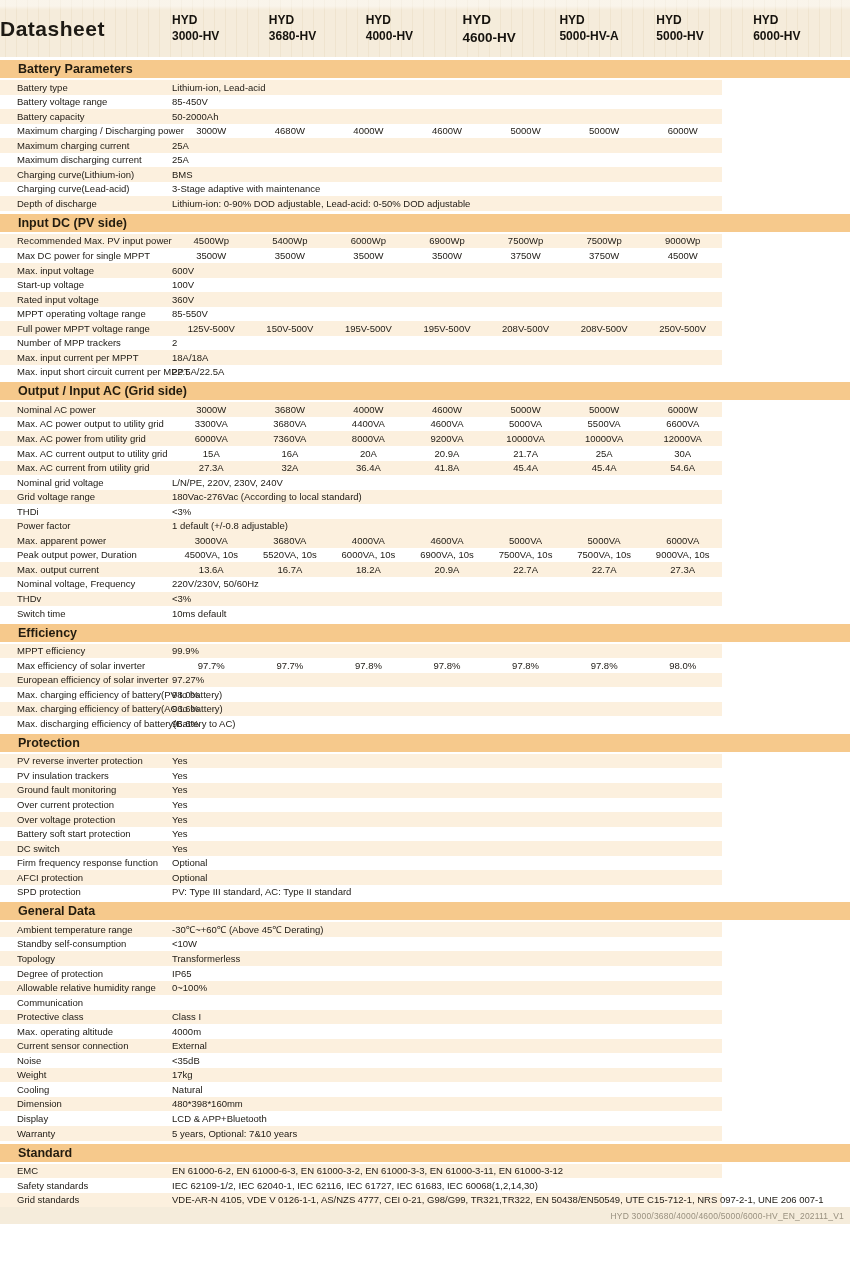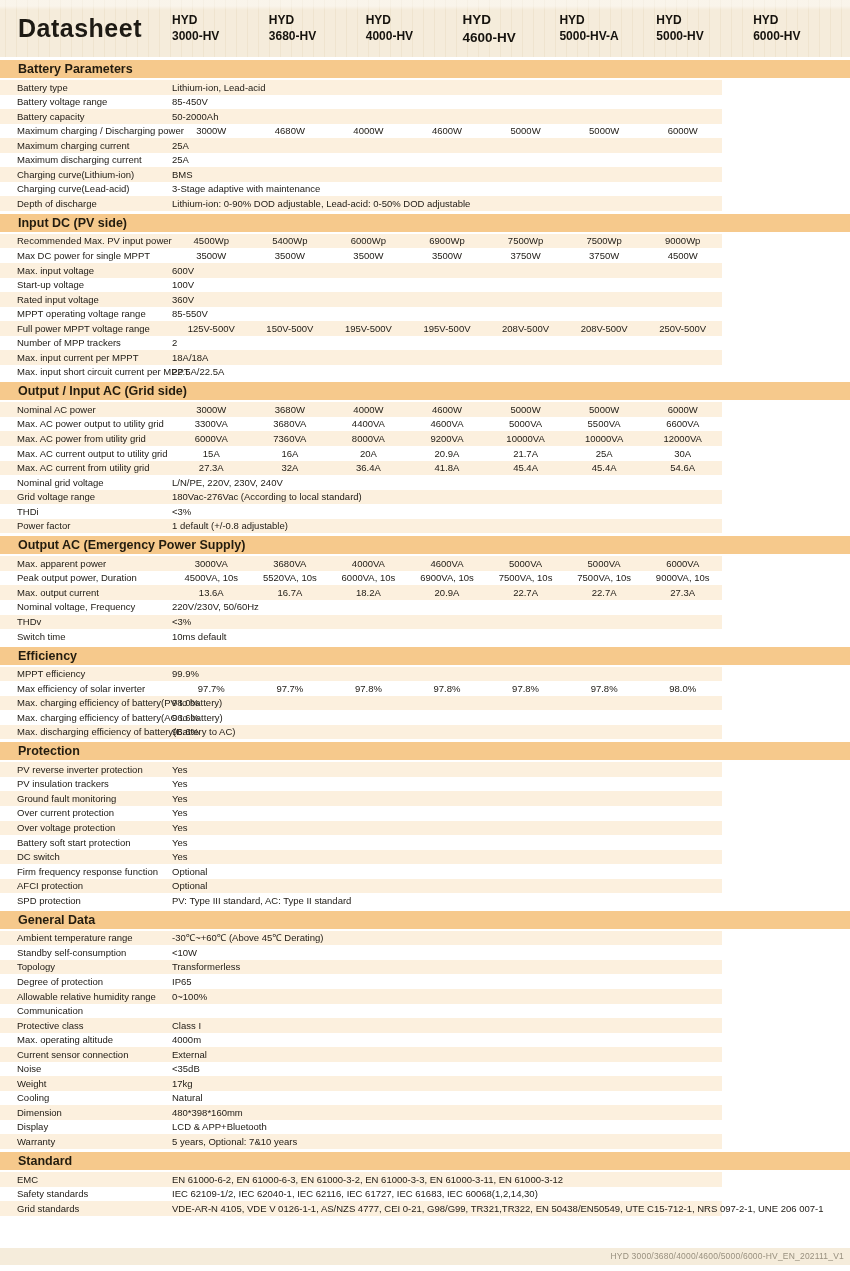--- a/index.html
+++ b/index.html
@@ -21,22 +21,22 @@
   .topbar{
     height:57px;
     background:
       linear-gradient(180deg, rgba(255,255,255,.45) 0 6px, rgba(255,255,255,0) 10px),
       repeating-linear-gradient(90deg, var(--cream) 0 5px, var(--grain) 5px 6px, var(--cream) 6px 11px);
     display:grid;
     grid-template-columns:172px repeat(7,1fr);
     align-items:center;
   }
   .topbar h1{
-    font-size:25px;font-weight:700;letter-spacing:.5px;
-    padding-left:18px;color:#1d1a14;white-space:nowrap;
+    font-size:21px;font-weight:700;letter-spacing:.5px;
+    color:#1d1a14;white-space:nowrap;
   }
   .hcol{font-weight:700;font-size:12px;line-height:1.3;color:#15120d;white-space:nowrap;}
   .hcol.em{font-size:13.5px;}
   
   .secbar{
     height:18px;background:var(--bar);
     margin:3px 0 2px 0;
     display:flex;align-items:center;
     padding-left:18px;
     font-weight:700;font-size:12.5px;color:#231c0f;
@@ -49,21 +49,21 @@
   }
   .rows .row:nth-child(odd){background:var(--peach);}
   .label{padding-left:17px;white-space:nowrap;overflow:visible;}
   .val{text-align:center;white-space:nowrap;}
   .span-val{grid-column:2 / -1;white-space:nowrap;}
   
   .pagefoot{
     height:17px;background:var(--cream);
     display:flex;justify-content:flex-end;align-items:center;
     padding-right:6px;
-    font-size:8.5px;color:var(--muted);letter-spacing:.2px;margin-top:32px;
+    font-size:8.5px;color:var(--muted);letter-spacing:.2px;
   }
 </style>
 </head>
 <body>
 
 <header class="topbar" id="topbar">
   <h1>Datasheet</h1>
 
 <div class="hcol">
       <div>HYD</div>
@@ -264,21 +264,20 @@
       </div>
       <div class="row">
         <div class="label">THDi</div>
         <div class="span-val">&lt;3%</div>
       </div>
       <div class="row">
         <div class="label">Power factor</div>
         <div class="span-val">1 default (+/-0.8 adjustable)</div>
       </div>
     </div>
-    <div class="secbar">Output AC (Emergency Power Supply)</div>
     <div class="rows">
       <div class="row">
         <div class="label">Max. apparent power</div>
         <div class="val">3000VA</div>
         <div class="val">3680VA</div>
         <div class="val">4000VA</div>
         <div class="val">4600VA</div>
         <div class="val">5000VA</div>
         <div class="val">5000VA</div>
         <div class="val">6000VA</div>
@@ -326,20 +325,24 @@
         <div class="label">Max efficiency of solar inverter</div>
         <div class="val">97.7%</div>
         <div class="val">97.7%</div>
         <div class="val">97.8%</div>
         <div class="val">97.8%</div>
         <div class="val">97.8%</div>
         <div class="val">97.8%</div>
         <div class="val">98.0%</div>
       </div>
       <div class="row">
+        <div class="label">European efficiency of solar inverter</div>
+        <div class="span-val">97.27%</div>
+      </div>
+      <div class="row">
         <div class="label">Max. charging efficiency of battery(PV to battery)</div>
         <div class="span-val">98.0%</div>
       </div>
       <div class="row">
         <div class="label">Max. charging efficiency of battery(AC to battery)</div>
         <div class="span-val">96.6%</div>
       </div>
       <div class="row">
         <div class="label">Max. discharging efficiency of battery(Battery to AC)</div>
         <div class="span-val">96.6%</div>

